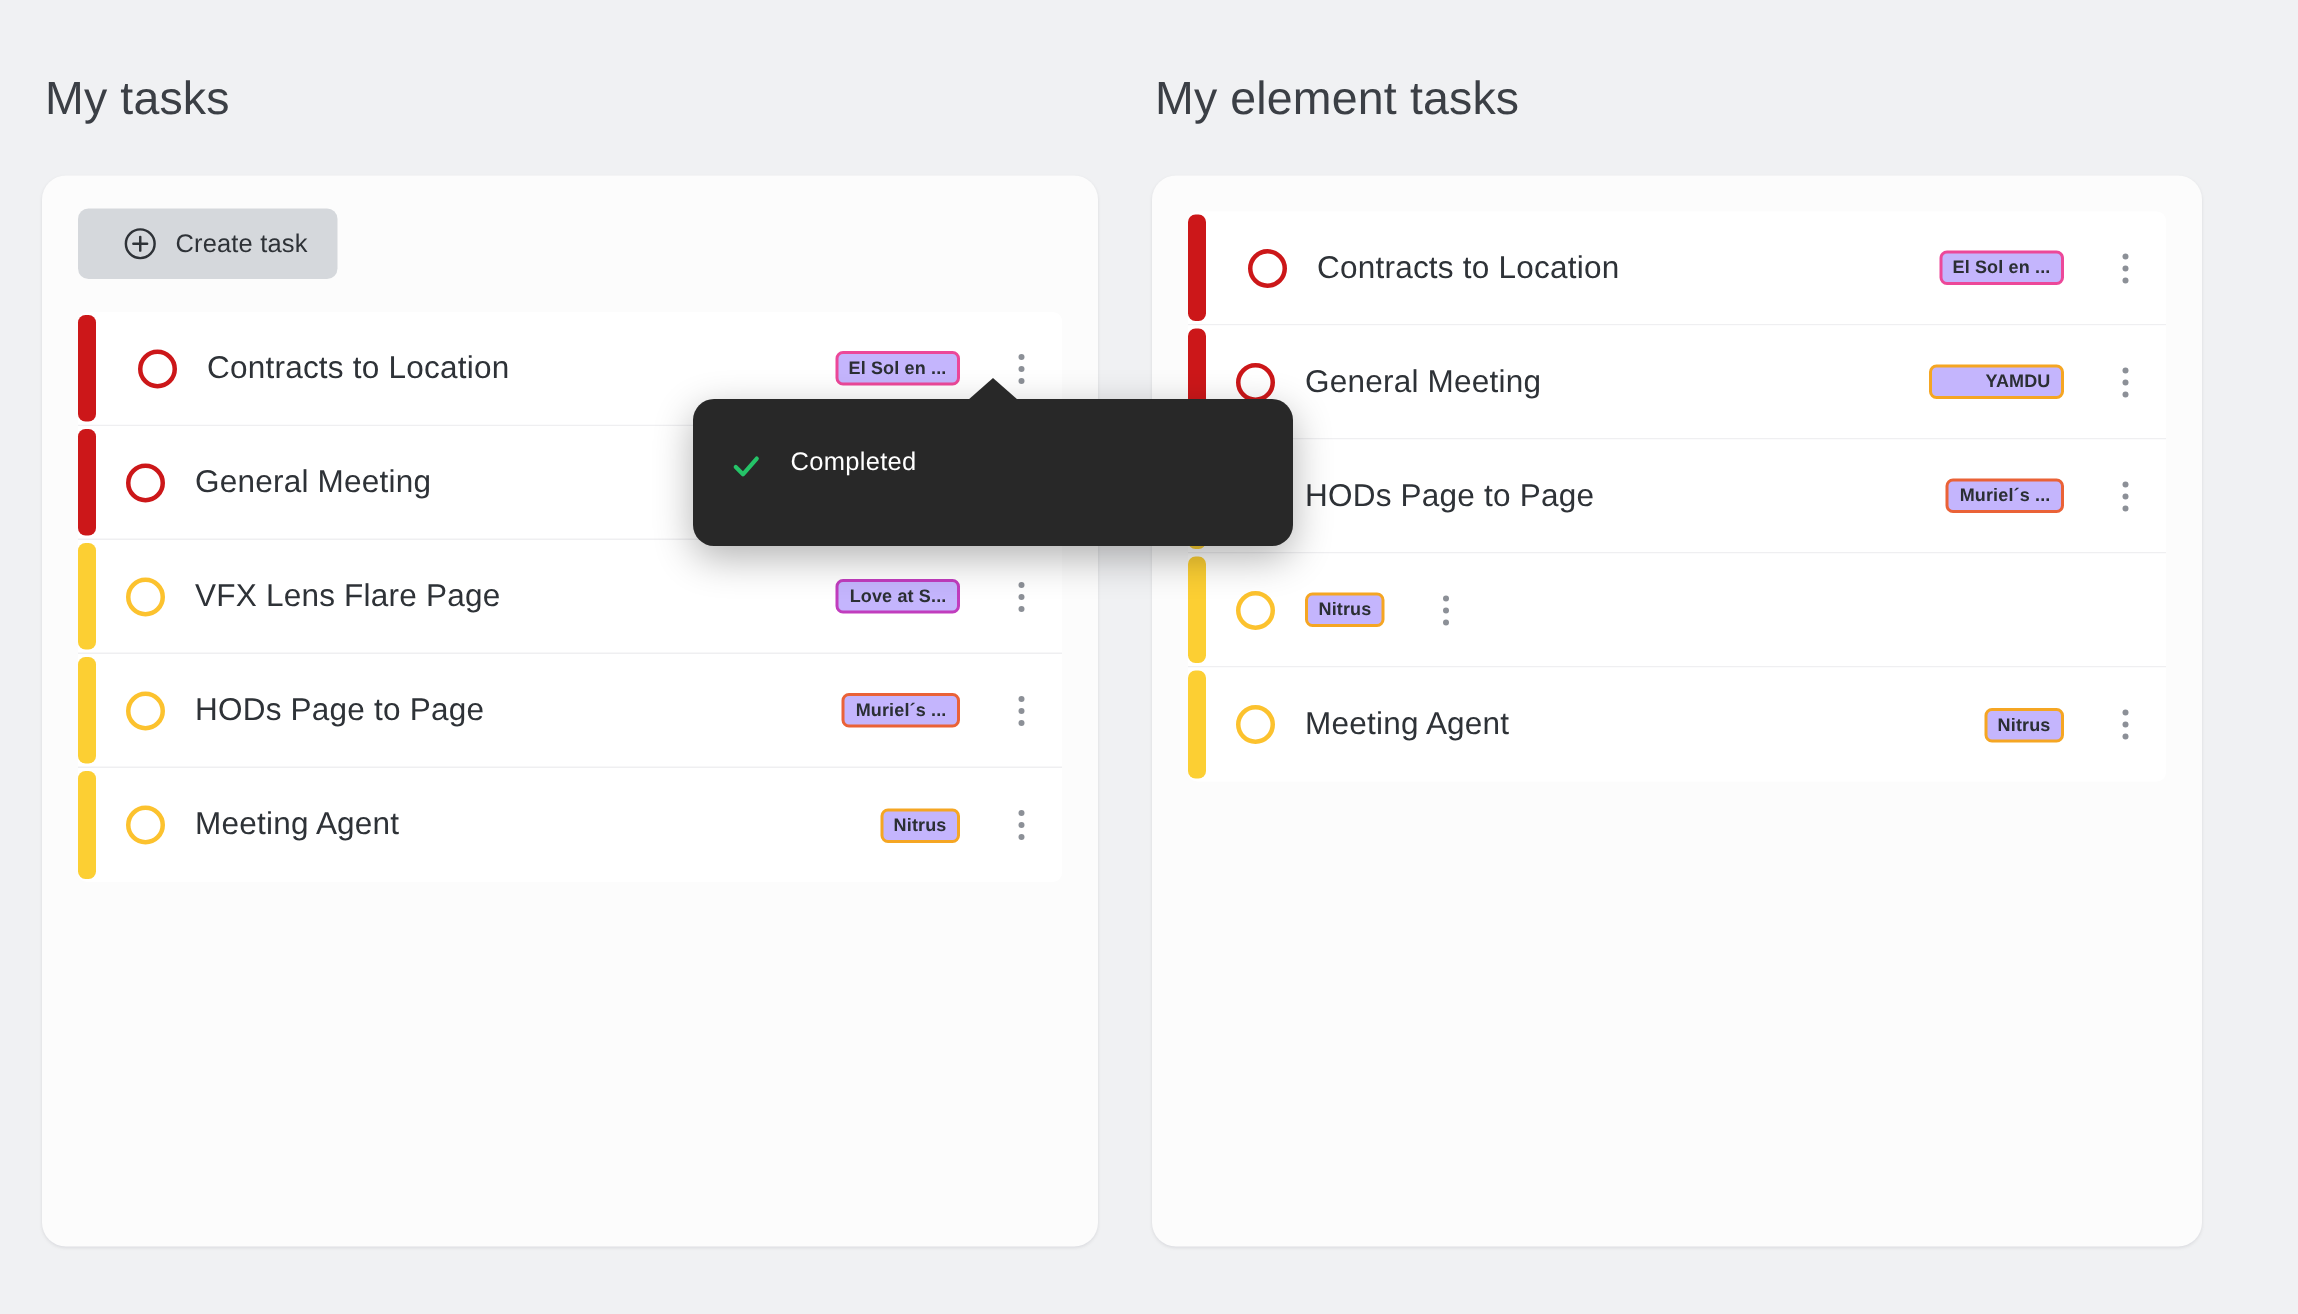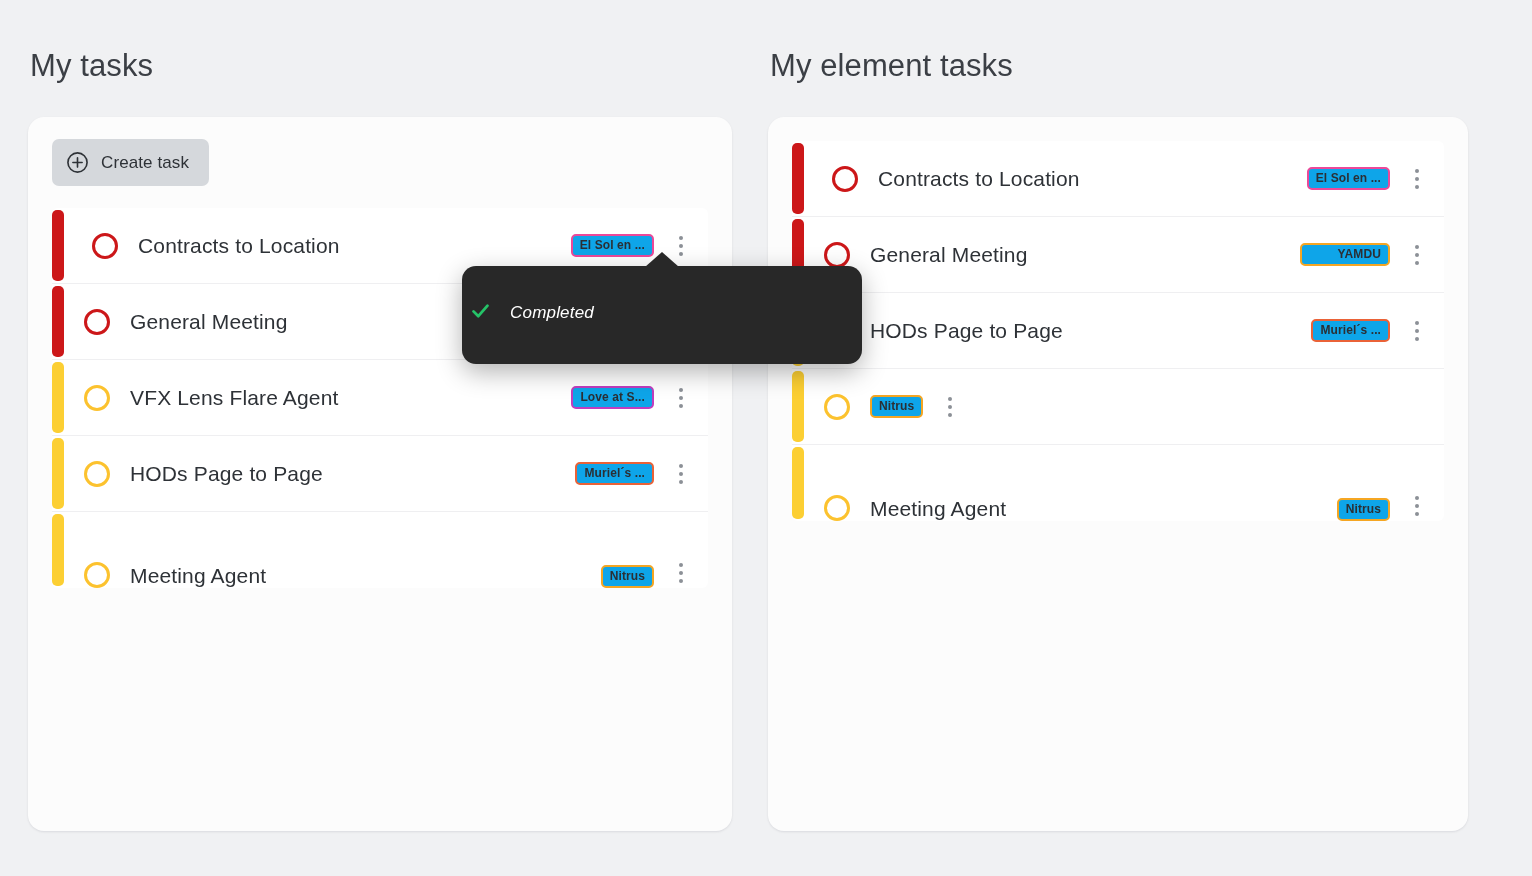--- a/index.html
+++ b/index.html
@@ -50,21 +50,21 @@
   .panel.right { padding-top: 24px; }
 
   
   .create-btn {
     display: inline-flex;
     align-items: center;
     gap: 12px;
     background: #D5D8DC;
     border: none;
     border-radius: 7px;
-    padding: 12px 20px 12px 14px;
+    padding: 12px 20px 12px 30px;
     cursor: pointer;
     font-family: inherit;
     margin-bottom: 22px;
   }
   .create-btn .plus-icon {
     width: 23px; height: 23px;
     display: block;
     flex: 0 0 auto;
   }
   .create-btn .btn-label {
@@ -83,21 +83,21 @@
     align-items: center;
     background: #FFFFFF;
     border-bottom: 1px solid #EFEFF1;
     height: 76px;
     padding-left: 32px;
     padding-right: 14px;
     cursor: pointer;
   }
   .task-row:last-child { border-bottom: none; }
   .task-list.boxed .task-row:first-child { border-top-left-radius: 6px; border-top-right-radius: 6px; padding-left: 40px; }
-  .task-list.boxed .task-row:last-child  { border-bottom-left-radius: 6px; border-bottom-right-radius: 6px; align-items: flex-end; }
+  .task-list.boxed .task-row:last-child  { border-bottom-left-radius: 6px; border-bottom-right-radius: 6px; }
 
   .strip {
     position: absolute;
     left: 0; top: 2px; bottom: 2px;
     width: 12px;
     border-radius: 5px;
   }
 
   .status-circle {
     flex: 0 0 auto;
@@ -121,22 +121,22 @@
 
   .badge {
     flex: 0 0 auto;
     font-size: 12px;
     font-weight: 700;
     color: #2B2F34;
     border: 2px solid currentColor;
     border-radius: 5px;
     padding: 3px 7px 4px;
     line-height: 1;
-    background: #0ea5e9;
-    margin-right: 14px;
+    background: #c4b5fd;
+    margin-right: 28px;
     white-space: nowrap;
     letter-spacing: .1px;
   }
   .badge span { color: #2B2F34; }
 
   .kebab {
     flex: 0 0 auto;
     width: 26px; height: 30px;
     display: flex;
     flex-direction: column;
@@ -168,25 +168,24 @@
     position: absolute;
     top: -14px;
     left: 183px;
     width: 0; height: 0;
     border-left: 17px solid transparent;
     border-right: 17px solid transparent;
     border-bottom: 15px solid #282828;
   }
   .menu-item {
     display: flex;
-    align-items: flex-end;
+    align-items: flex-start;
     gap: 19px;
-    padding: 13px 0 13px 7px;
-    cursor: pointer;
-    font-style: italic;
+    padding: 13px 0 13px 24px;
+    cursor: pointer;
   }
   .menu-item .mi-icon {
     width: 22px; height: 22px;
     display: flex; align-items: center; justify-content: center;
     flex: 0 0 auto;
   }
   .menu-item .mi-label {
     font-size: 17px;
     color: #FFFFFF;
     letter-spacing: .2px;
@@ -233,21 +232,21 @@
             <div class="task-name">General Meeting</div>
             <div class="kebab">
               <i></i>
               <i></i>
               <i></i>
             </div>
           </div>
           <div class="task-row">
             <div class="strip" style="background: rgb(252, 207, 51);"></div>
             <div class="status-circle" style="color: rgb(252, 194, 46);"></div>
-            <div class="task-name">VFX Lens Flare Agent</div>
+            <div class="task-name">VFX Lens Flare Page</div>
             <div class="badge" style="color: rgb(193, 61, 190); border-color: rgb(193, 61, 190);"><span>Love at S...</span></div>
             <div class="kebab">
               <i></i>
               <i></i>
               <i></i>
             </div>
           </div>
           <div class="task-row">
             <div class="strip" style="background: rgb(252, 207, 51);"></div>
             <div class="status-circle" style="color: rgb(252, 194, 46);"></div>

